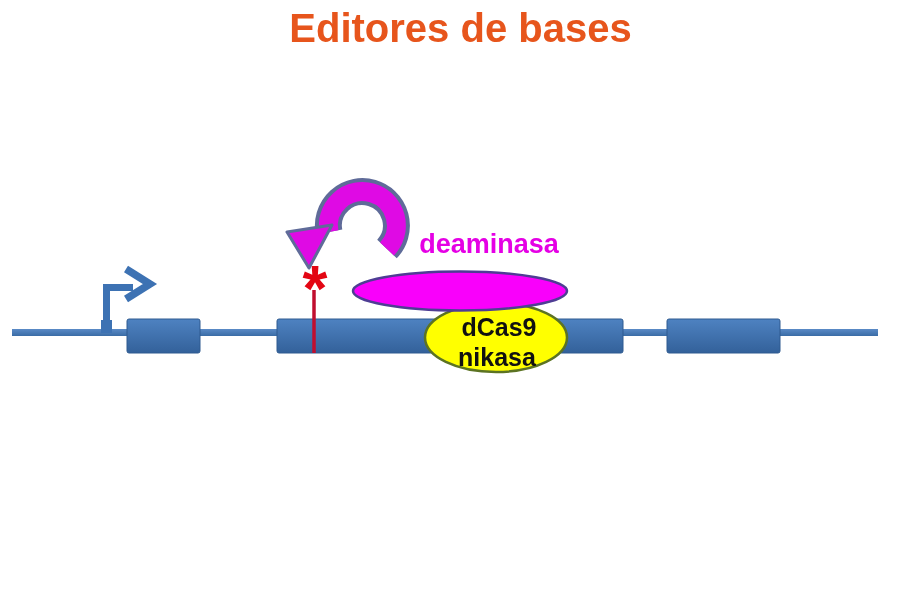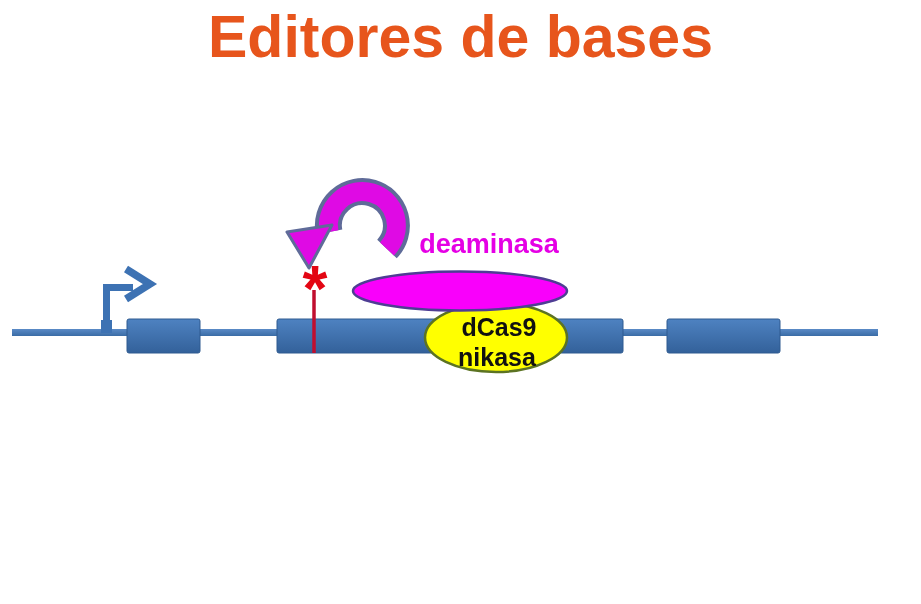--- a/index.html
+++ b/index.html
@@ -14,21 +14,21 @@
     height: 604px;
     background: #ffffff;
     overflow: hidden;
   }
   .slide-title {
     position: absolute;
     top: 8px;
     left: 0;
     width: 100%;
     text-align: center;
-    font-size: 59px;
+    font-size: 40px;
     line-height: 1.0;
     font-weight: bold;
     color: #E7551C;
     letter-spacing: 0px;
     white-space: nowrap;
   }
   .diagram-svg {
     position: absolute;
     top: 0;
     left: 0;

